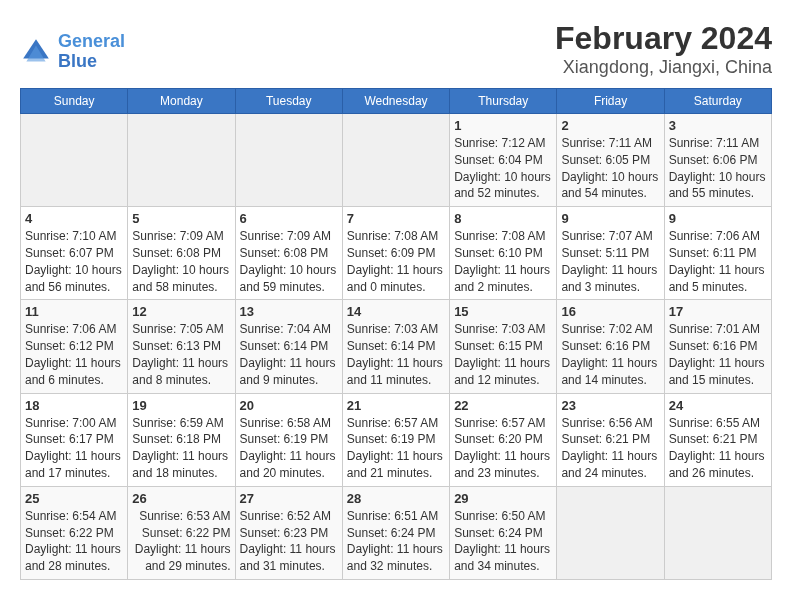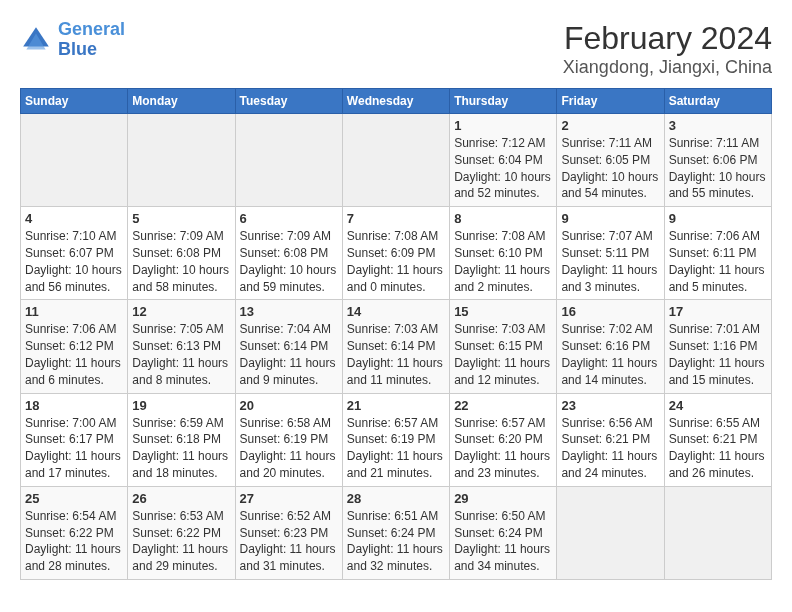--- a/index.html
+++ b/index.html
@@ -13,54 +13,56 @@
     .header {
       display: flex;
       justify-content: space-between;
       align-items: flex-start;
       margin-bottom: 10px;
     }
     .logo {
       display: flex;
       align-items: center;
       gap: 6px;
+      margin-top: 12px;
     }
     .logo-text {
       font-size: 18px;
       font-weight: bold;
       color: #333;
       line-height: 1.1;
     }
     .logo-text span { color: #4a90d9; }
     .logo-icon {
       width: 32px;
       height: 32px;
     }
     .title-block { text-align: right; }
     .month-title {
       font-size: 32px;
-      font-weight: normal;
-      color: #333;
+      font-weight: bold;
+      color: #333;
+      text-align: center;
     }
     .subtitle {
       font-size: 18px;
       color: #555;
     }
     table {
       width: 100%;
       border-collapse: collapse;
       table-layout: fixed;
     }
     thead tr th {
       background: #3a76c4;
       color: #fff;
       font-size: 12px;
-      font-weight: bold;
+      font-weight: normal;
       padding: 5px 4px;
-      text-align: left;
+      text-align: center;
       border: 1px solid #2a5fa8;
     }
     tbody tr td {
       border: 1px solid #ccc;
       vertical-align: top;
       padding: 4px 4px;
       font-size: 10px;
       color: #333;
       height: 85px;
       background: #fff;
@@ -229,21 +231,21 @@
         <td>
           <div class="day-num">16</div>
           <div class="day-info" style="white-space: pre-line;">Sunrise: 7:02 AM
 Sunset: 6:16 PM
 Daylight: 11 hours
 and 14 minutes.</div>
         </td>
         <td>
           <div class="day-num">17</div>
           <div class="day-info" style="white-space: pre-line;">Sunrise: 7:01 AM
-Sunset: 1:16 PM
+Sunset: 6:16 PM
 Daylight: 11 hours
 and 15 minutes.</div>
         </td>
       </tr>
       <tr>
         <td>
           <div class="day-num">18</div>
           <div class="day-info" style="white-space: pre-line;">Sunrise: 7:00 AM
 Sunset: 6:17 PM
 Daylight: 11 hours
@@ -295,21 +297,21 @@
       <tr>
         <td>
           <div class="day-num">25</div>
           <div class="day-info" style="white-space: pre-line;">Sunrise: 6:54 AM
 Sunset: 6:22 PM
 Daylight: 11 hours
 and 28 minutes.</div>
         </td>
         <td>
           <div class="day-num">26</div>
-          <div class="day-info" style="white-space: pre-line;">Sunrise: 6:53 AM
+          <div class="day-info" style="white-space: pre-line; text-align: right;">Sunrise: 6:53 AM
 Sunset: 6:22 PM
 Daylight: 11 hours
 and 29 minutes.</div>
         </td>
         <td>
           <div class="day-num">27</div>
           <div class="day-info" style="white-space: pre-line;">Sunrise: 6:52 AM
 Sunset: 6:23 PM
 Daylight: 11 hours
 and 31 minutes.</div>

